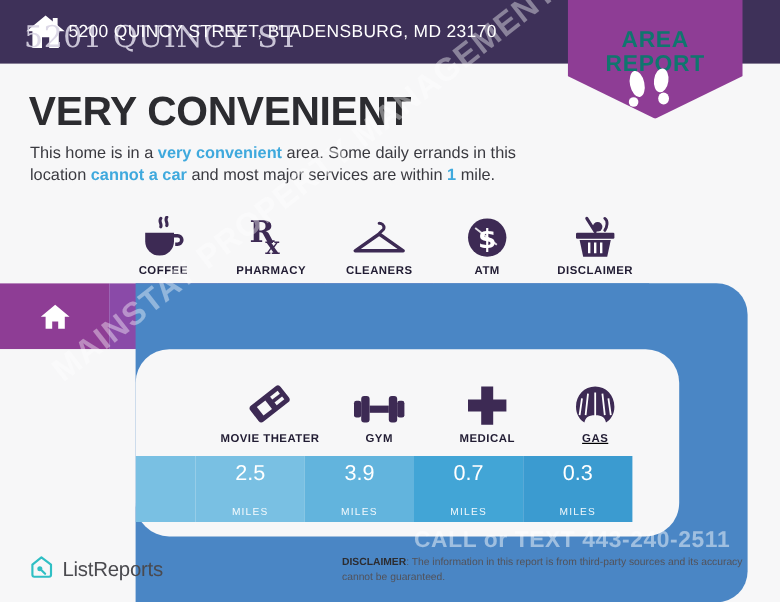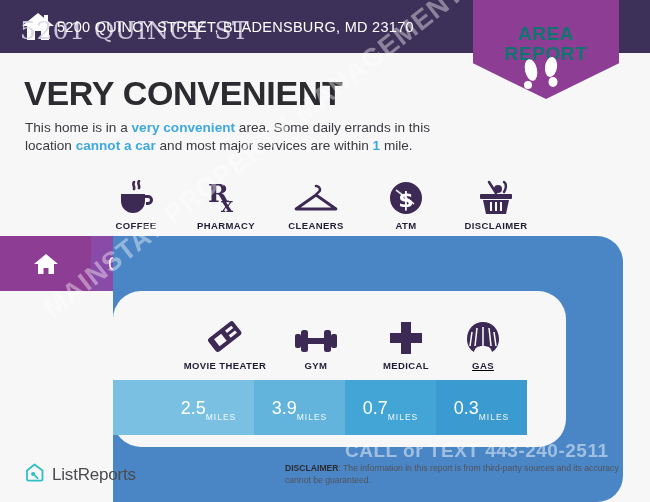--- a/index.html
+++ b/index.html
@@ -57,21 +57,21 @@
   .subtitle b{color:#3fa9dd;font-weight:bold;}
 
   
   .icon-row{position:absolute;height:62px;}
   .icon-cell{position:absolute;width:90px;text-align:center;}
   .icon-art{height:40px;display:flex;align-items:flex-end;justify-content:center;}
   .icon-label{
     margin-top:4px;font-size:9.5px;font-weight:bold;color:#211c33;letter-spacing:.4px;
   }
   .bar-cell{
-    display:flex;flex-direction:row;align-items:center;justify-content:center;
+    display:flex;flex-direction:column;align-items:center;justify-content:center;
     color:#fff;height:100%;
   }
   .bar-val{font-size:18px;line-height:18px;}
   .bar-unit{font-size:8.5px;letter-spacing:1px;margin-top:18px;opacity:.92;}
 
   .row1-wrap{
     position:absolute;left:0;top:236px;width:623px;height:55px;
     border-radius:0 26px 26px 0;overflow:hidden;
   }
   .row1-bars{position:absolute;left:0;top:0;height:55px;width:623px;display:flex;}
@@ -284,21 +284,21 @@
 
     <div class="icon-cell" style="left:361px;">
       <div class="icon-art">
         <svg width="36" height="36" viewBox="0 0 36 36">
           <path d="M13 2h10v11h11v10H23v11H13V23H2V13h11z" fill="#3d2a54"></path>
         </svg>
       </div>
       <div class="icon-label">MEDICAL</div>
     </div>
 
-    <div class="icon-cell" style="left:438px;text-decoration:underline;">
+    <div class="icon-cell" style="left:451px;text-decoration:underline;">
       <div class="icon-art">
         <svg width="38" height="36" viewBox="0 0 38 36">
           <path d="M19 2c9 0 16 7 16 17 0 6-3 11-7 13-1-4-3-6-9-6s-8 2-9 6C6 30 3 25 3 19 3 9 10 2 19 2z" fill="#3d2a54"></path>
           <g stroke="#ffffff" stroke-width="1.5" fill="none">
             <path d="M19 7v20M13 8l-2 18M25 8l2 18M8 12L6 26M30 12l2 14"></path>
           </g>
         </svg>
       </div>
       <div class="icon-label">GAS</div>
     </div>

